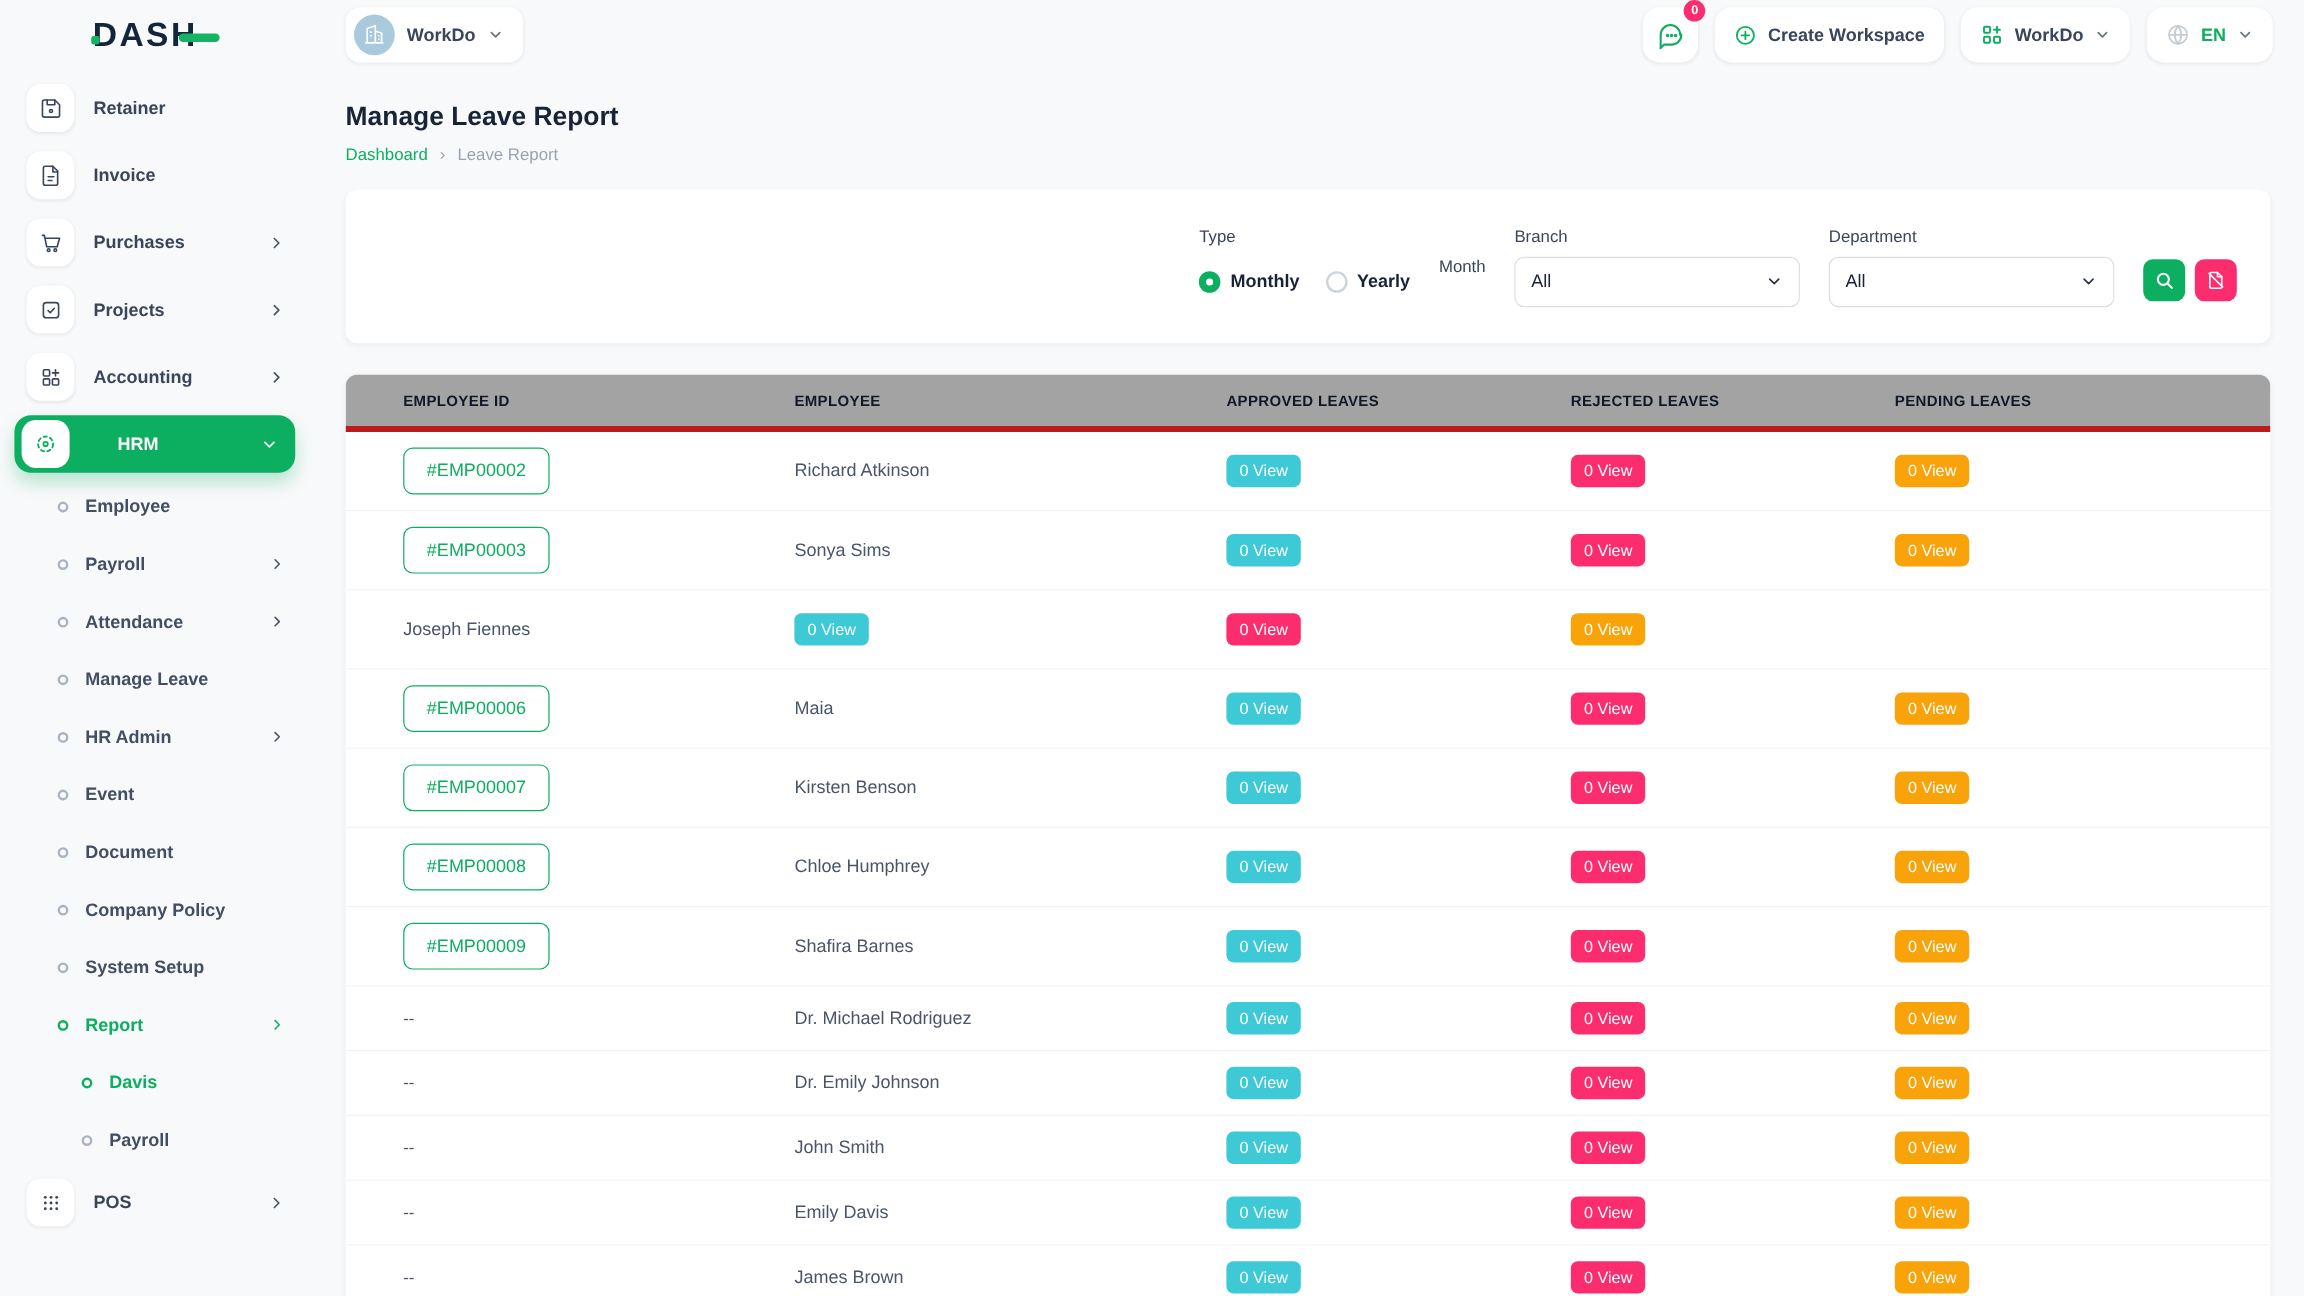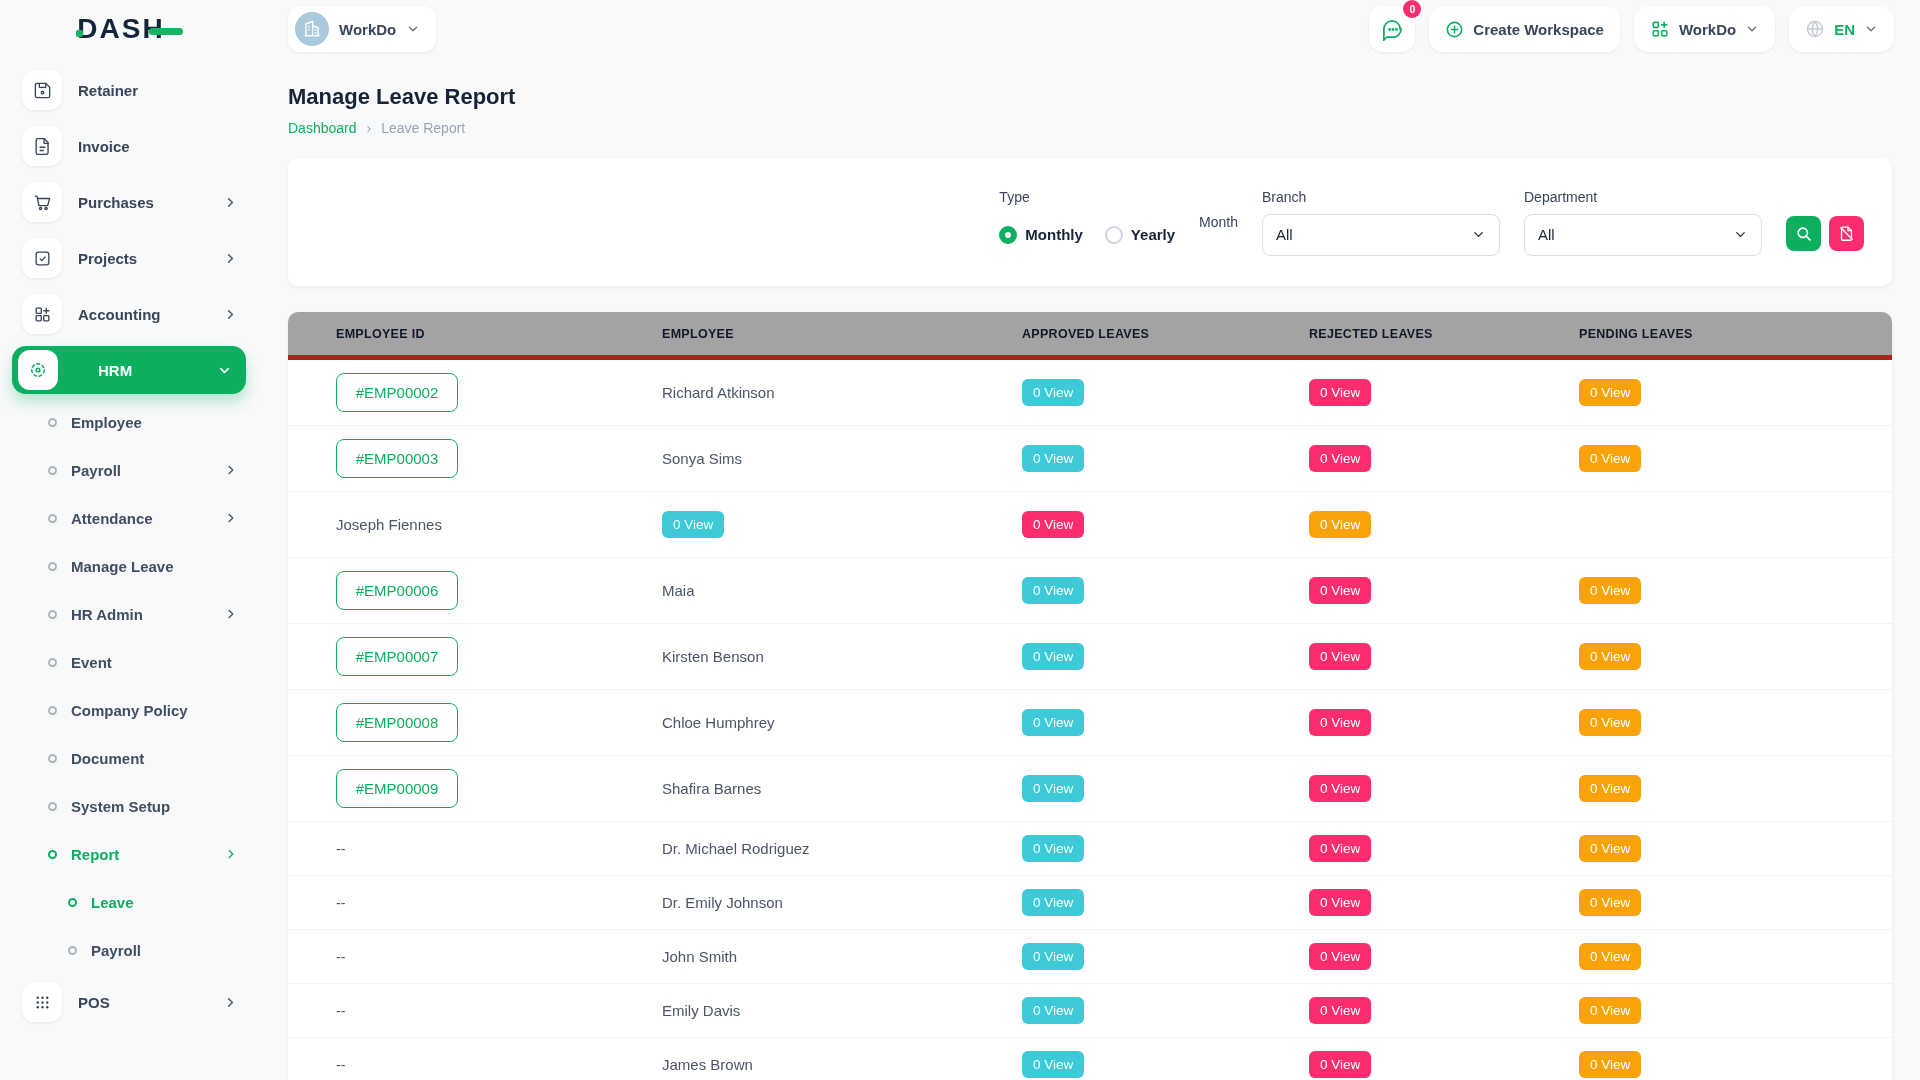--- a/index.html
+++ b/index.html
@@ -282,40 +282,40 @@
     <svg class="side-chev" width="14" height="14" viewBox="0 0 24 24" fill="none" stroke="currentColor" stroke-width="2.3" stroke-linecap="round" stroke-linejoin="round">
         <polyline points="9 6 15 12 9 18"></polyline>
       </svg>
   </div>
   <div class="sub-item">
     <span class="bullet"></span>
     <span class="sub-label">Event</span>
   </div>
   <div class="sub-item">
     <span class="bullet"></span>
+    <span class="sub-label">Document</span>
+  </div>
+  <div class="sub-item">
+    <span class="bullet"></span>
     <span class="sub-label">Company Policy</span>
-  </div>
-  <div class="sub-item">
-    <span class="bullet"></span>
-    <span class="sub-label">Document</span>
   </div>
   <div class="sub-item">
     <span class="bullet"></span>
     <span class="sub-label">System Setup</span>
   </div>
   <div class="sub-item active">
     <span class="bullet"></span>
     <span class="sub-label">Report</span>
     <svg class="side-chev" width="14" height="14" viewBox="0 0 24 24" fill="none" stroke="currentColor" stroke-width="2.3" stroke-linecap="round" stroke-linejoin="round">
         <polyline points="9 6 15 12 9 18"></polyline>
       </svg>
   </div>
   <div class="sub-item lvl3 active">
     <span class="bullet"></span>
-    <span class="sub-label">Leave</span>
+    <span class="sub-label">Davis</span>
   </div>
   <div class="sub-item lvl3">
     <span class="bullet"></span>
     <span class="sub-label">Payroll</span>
   </div>
 
   <div class="side-item">
     <span class="icon-box">
       <svg width="19" height="19" viewBox="0 0 24 24" fill="currentColor">
         <circle cx="6" cy="6" r="1.5"></circle>

